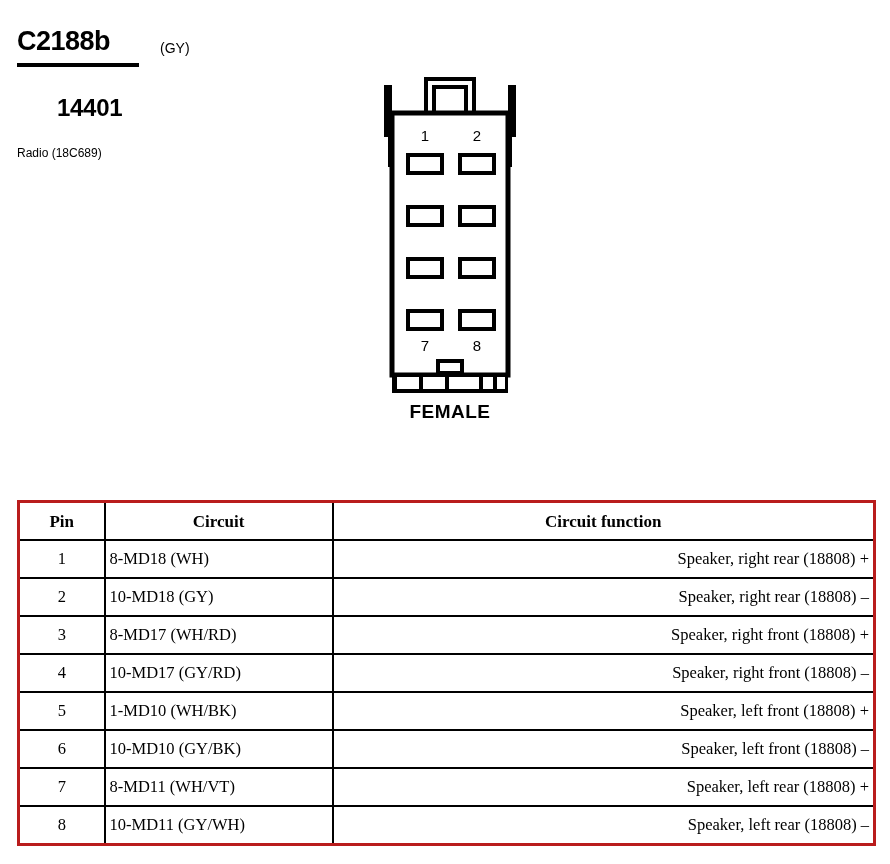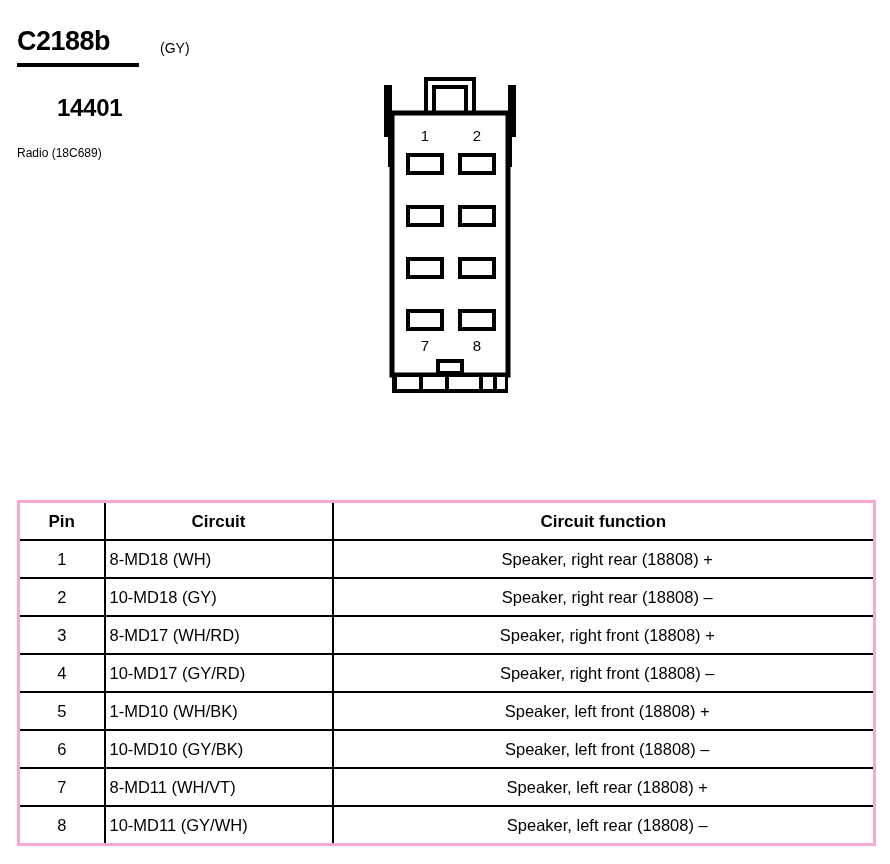--- a/index.html
+++ b/index.html
@@ -97,21 +97,22 @@
   #pin-table-wrap {
     position: absolute;
     left: 17px;
     top: 500px;
     width: 856px;
   }
   table#pin-table {
     border-collapse: collapse;
     width: 856px;
     table-layout: fixed;
-    border: 3px solid #f9a8d4;
+    border: 3px solid #b91c1c;
+    font-family: Liberation Serif, serif;
   }
   #pin-table col.col-pin      { width: 86px; }
   #pin-table col.col-circuit  { width: 228px; }
   #pin-table col.col-function { width: 542px; }
 
   #pin-table th, #pin-table td {
     border: 2px solid #000;
     height: 36px;
     padding: 0 4px;
     font-size: 16.5px;
@@ -123,21 +124,21 @@
     text-align: center;
     font-size: 17px;
   }
   #pin-table td.cell-pin {
     text-align: center;
     font-weight: normal;
   }
   #pin-table td.cell-circuit {
   }
   #pin-table td.cell-function {
-    text-align: center;
+    text-align: right;
     padding-left: 12px;
   }
 </style>
 </head>
 <body>
 
 <div id="header-block">
   <div id="connector-id">C2188b</div>
   <div id="connector-id-underline"></div>
   <div id="connector-color-code">(GY)</div>
@@ -185,20 +186,21 @@
     <g>
       <rect x="22" y="298" width="116" height="20" fill="#000"></rect>
       <rect x="27" y="302" width="22" height="12" fill="#fff"></rect>
       <rect x="53" y="302" width="22" height="12" fill="#fff"></rect>
       <rect x="79" y="302" width="30" height="12" fill="#fff"></rect>
       <rect x="113" y="302" width="10" height="12" fill="#fff"></rect>
       <rect x="127" y="302" width="8" height="12" fill="#fff"></rect>
     </g>
   </svg>
 
+  <div id="connector-gender-label">FEMALE</div>
 </div>
 
 <div id="pin-table-wrap">
   <table id="pin-table">
     <colgroup>
       <col class="col-pin">
       <col class="col-circuit">
       <col class="col-function">
     </colgroup>
     <thead>

